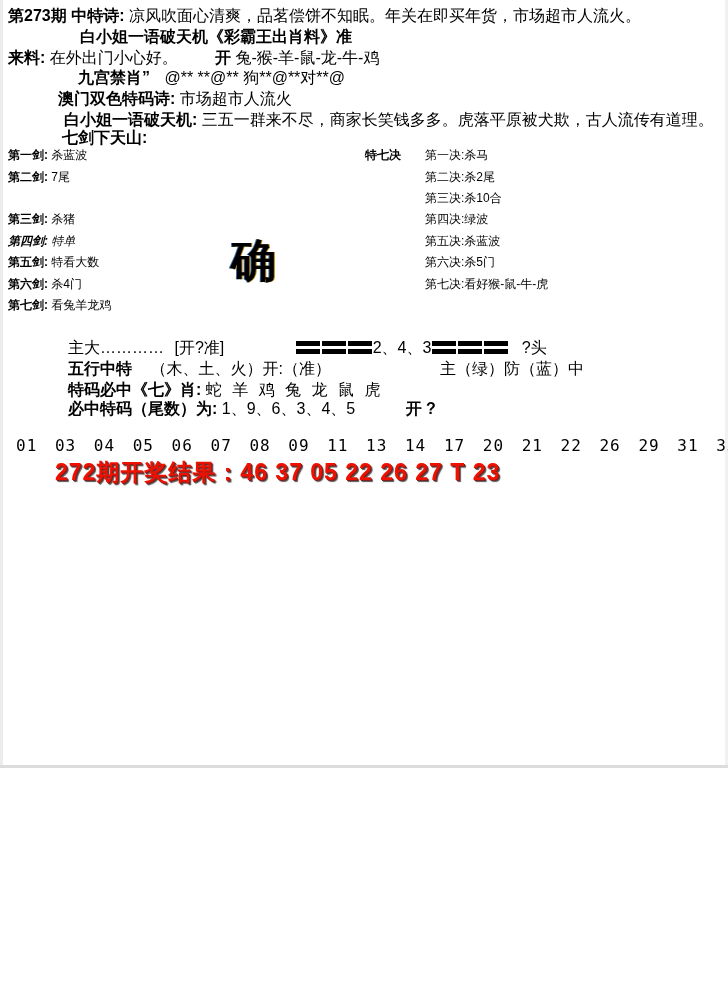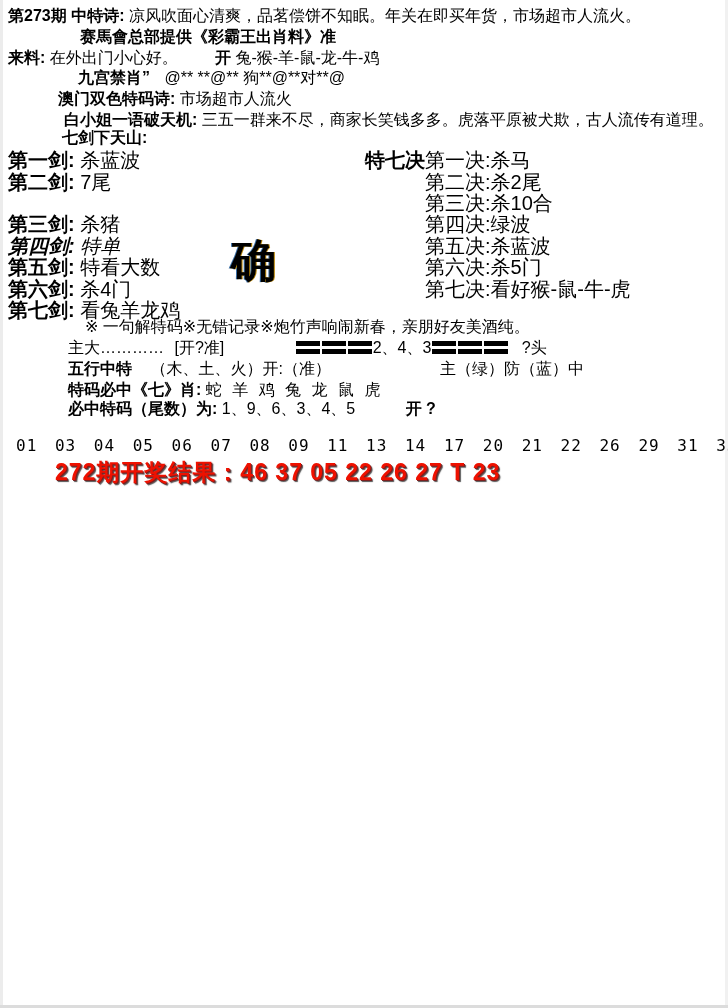--- a/index.html
+++ b/index.html
@@ -1,24 +1,24 @@
 <!DOCTYPE html>
 <html><head>
 <meta charset="utf-8">
 <style>
   html,body{margin:0;padding:0;}
   body{width:728px;height:1008px;background:#ffffff;overflow:hidden;
        font-family:"Liberation Sans","DejaVu Sans",sans-serif;color:#000;}
-  .page{position:relative;width:728px;height:1008px;background:#fff;}
+  .page{position:relative;width:728px;height:768px;background:#fff;}
   .edge-left{position:absolute;left:0;top:0;width:3px;height:100%;background:#ececec;}
   .edge-right{position:absolute;right:0;top:0;width:3px;height:100%;background:#f1f1f1;}
   .edge-bottom{position:absolute;left:0;bottom:0;width:100%;height:3px;background:#dcdcdc;}
   .line{position:absolute;white-space:nowrap;font-size:16px;line-height:20px;}
   .b{font-weight:bold;}
-  .sword-row,.jue-row{position:absolute;white-space:nowrap;font-size:20px;}
+  .sword-row,.jue-row{position:absolute;white-space:nowrap;font-size:12px;}
   .center-title{position:absolute;left:181px;top:204px;font-size:26px;font-weight:bold;letter-spacing:2px;}
   .center-char{position:absolute;left:231px;top:231px;font-size:45px;font-weight:bold;
                text-shadow:1px 0 0 #b8860b,-1px 0 0 #3a6ea5;}
   .dbar{display:inline-block;width:24px;height:13px;border-top:5px solid #000;
         border-bottom:5px solid #000;box-sizing:border-box;vertical-align:-1px;margin:0 1px;}
   .dbar.wide{width:26px;}
   .numbers-row{position:absolute;left:16px;top:436px;font-family:"DejaVu Sans Mono","Liberation Mono",monospace;
                font-size:16px;letter-spacing:1px;word-spacing:7px;white-space:nowrap;}
   .result-line{position:absolute;left:55px;top:457px;font-size:23px;font-weight:bold;color:#ee1100;
                letter-spacing:1px;text-shadow:1px 1px 0 #7a2020,2px 2px 1px #555;}
@@ -29,21 +29,21 @@
 <div class="page">
   <div class="edge-left"></div>
   <div class="edge-right"></div>
   <div class="edge-bottom"></div>
 
   <div class="line" style="left:8px;top:6px;">
     <span class="b">第273期 中特诗:</span>
     <span>凉风吹面心清爽，品茗偿饼不知眠。年关在即买年货，市场超市人流火。</span>
   </div>
 
-  <div class="line b" style="left:80px;top:27px;">赛馬會总部提供《彩霸王出肖料》准</div>
+  <div class="line b" style="left:80px;top:27px;">白小姐一语破天机《彩霸王出肖料》准</div>
 
   <div class="line" style="left:8px;top:48px;">
     <span class="b">来料:</span>
     <span>在外出门小心好。</span>
   </div>
   <div class="line" style="left:78px;top:68px;">
     <span class="b">九宫禁肖”</span>
     <span style="margin-left:10px;">@** **@** 狗**@**对**@</span>
   </div>
 
@@ -97,21 +97,20 @@
 
   <div class="jue-row b" style="left:365px;top:147px;">特七决</div>
   <div class="jue-row" style="left:425px;top:147px;">第一决:杀马</div>
   <div class="jue-row" style="left:425px;top:169px;">第二决:杀2尾</div>
   <div class="jue-row" style="left:425px;top:190px;">第三决:杀10合</div>
   <div class="jue-row" style="left:425px;top:211px;">第四决:绿波</div>
   <div class="jue-row" style="left:425px;top:233px;">第五决:杀蓝波</div>
   <div class="jue-row" style="left:425px;top:254px;">第六决:杀5门</div>
   <div class="jue-row" style="left:425px;top:276px;">第七决:看好猴-鼠-牛-虎</div>
 
-  <div class="line" style="left:85px;top:317px;">※ 一句解特码※无错记录※炮竹声响闹新春，亲朋好友美酒纯。</div>
 
   <div class="line" style="left:68px;top:338px;">
     <span>主大…………</span>
     <span style="margin-left:6px;">[开?准]</span>
     <span style="margin-left:66px;"><span class="dbar"></span><span class="dbar"></span><span class="dbar"></span></span><span>2、4、3</span><span><span class="dbar"></span><span class="dbar"></span><span class="dbar"></span></span>
     <span style="margin-left:8px;">?头</span>
   </div>
 
   <div class="line" style="left:68px;top:359px;">
     <span class="b">五行中特</span>

